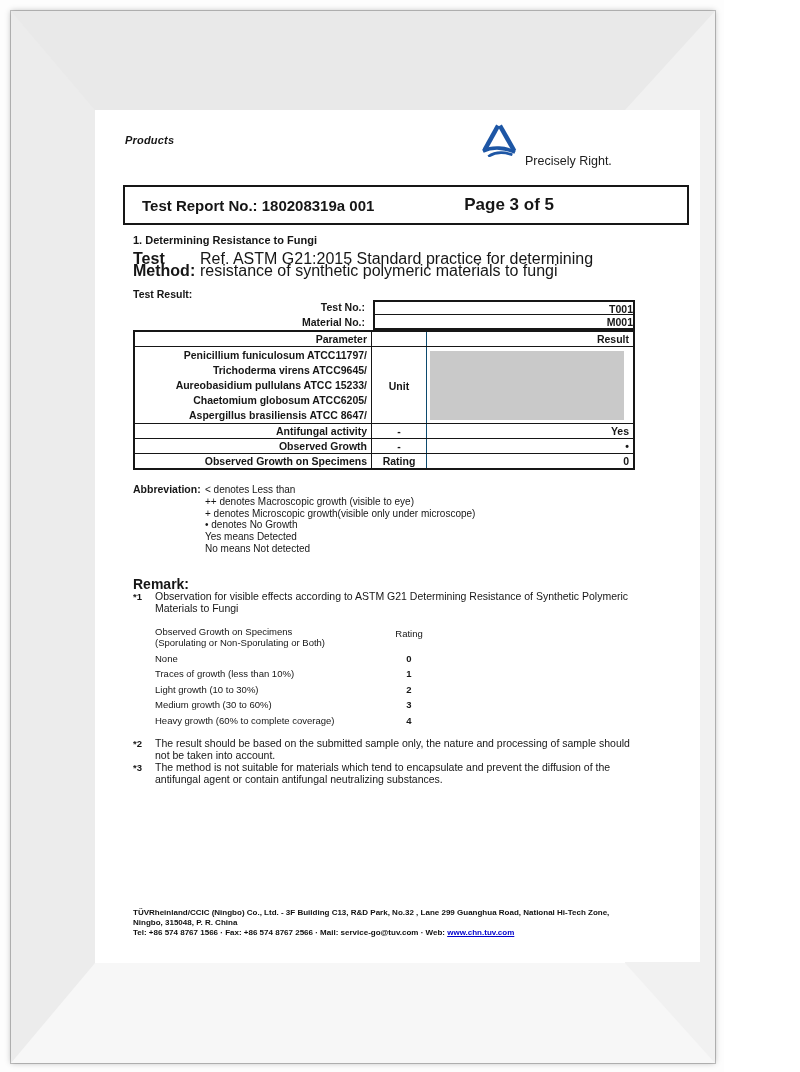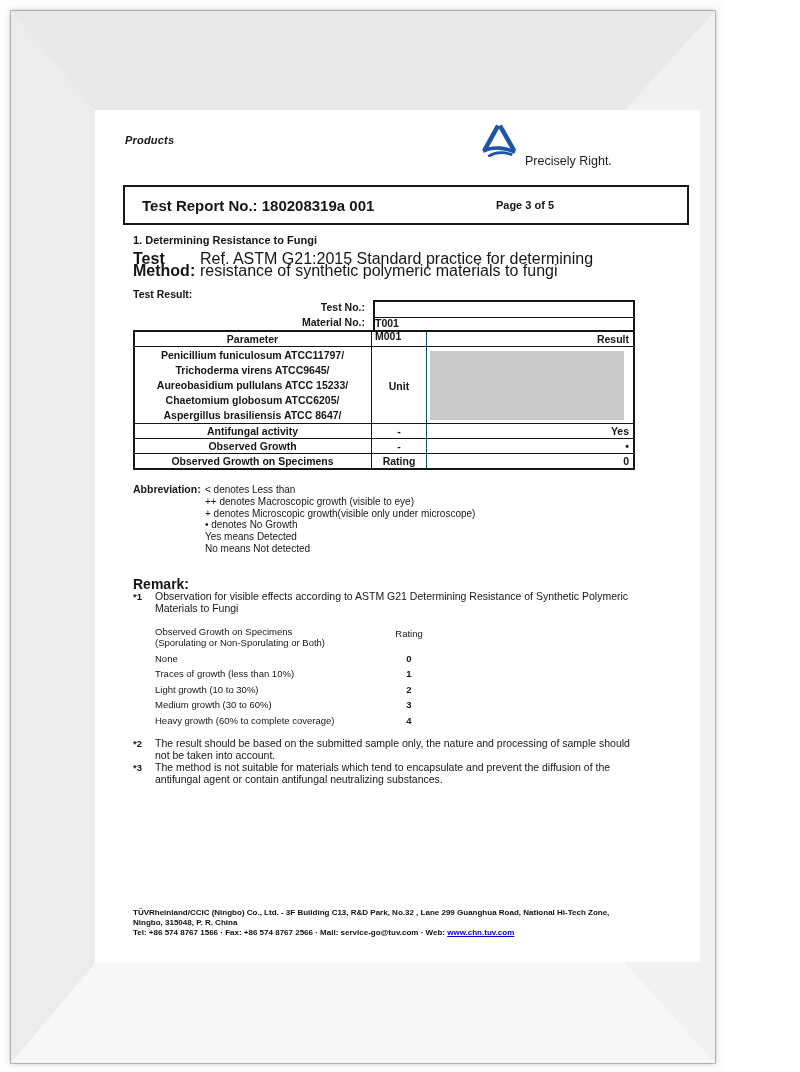--- a/index.html
+++ b/index.html
@@ -22,39 +22,39 @@
   .products{left:30px;top:24px;font-size:11px;font-weight:bold;font-style:italic;letter-spacing:.2px;}
   .logo{left:386px;top:13px;width:36px;height:34px;}
   .brand{left:427px;top:18px;font-size:21px;line-height:24px;white-space:nowrap;color:#1d1d1d;}
   .brand b{font-weight:bold;}
   .brand .reg{font-size:9px;vertical-align:9px;}
   .tagline{left:430px;top:44px;font-size:12.5px;color:#1d1d1d;}
   
   .reportbar{left:28px;top:75px;width:566px;height:40px;border:2px solid #161616;
              display:flex;align-items:center;}
   .reportbar .title{font-size:15px;font-weight:bold;margin-left:17px;flex:1;}
-  .reportbar .pageno{font-size:11px;font-weight:bold;margin-right:133px;}
+  .reportbar .pageno{font-size:17px;font-weight:bold;margin-right:133px;}
   
   .secheading{left:38px;top:124px;font-size:11px;font-weight:bold;}
   .methodrow{left:38px;top:143px;width:530px;display:flex;font-size:16px;line-height:12px;}
   .methodrow .lab{width:67px;font-weight:bold;flex:none;}
   .methodrow .txt{width:450px;}
   .resultlab{left:38px;top:178px;font-size:10.5px;font-weight:bold;}
   
   .rtable{left:38px;top:190px;width:502px;font-size:10.5px;font-weight:bold;line-height:12px;}
   .thr{display:flex;height:15px;}
   .thlabel{width:240px;text-align:right;padding:1px 8px 0 0;}
-  .thval{width:262px;text-align:left;padding-top:15px;border:2px solid #161616;}
+  .thval{width:262px;text-align:right;padding-top:1px;border:2px solid #161616;}
   .thval.first{border-bottom-width:1px;}
   .thval.second{border-top-width:0;}
   .tmain{border:2px solid #161616;width:502px;}
   .trow{display:flex;border-top:1px solid #161616;}
   .trow.first{border-top:none;}
   .tc{padding:1px 4px 0 4px;min-height:14px;}
-  .tc1{width:236px;text-align:center;padding-left:3px;}
+  .tc1{width:236px;text-align:right;padding-left:3px;}
   .tc2{width:55px;border-left:1px solid #161616;text-align:center;}
   .tc3{flex:1;border-left:1px solid #0c4a6e;text-align:right;}
   .fungirow{height:77px;}
   .fungirow .tc1 div{line-height:15px;}
   .fungirow .tc2{display:flex;align-items:center;justify-content:center;}
   .fungirow .tc3{padding:0;}
   .redacted{margin:4px 9px 4px 3px;height:69px;background:#c9c9c9;}
   
   .abbrev{left:38px;top:374px;width:520px;font-size:10px;line-height:11.8px;display:flex;}
   .abbrev .lab{width:72px;font-weight:bold;flex:none;font-size:10.5px;}

